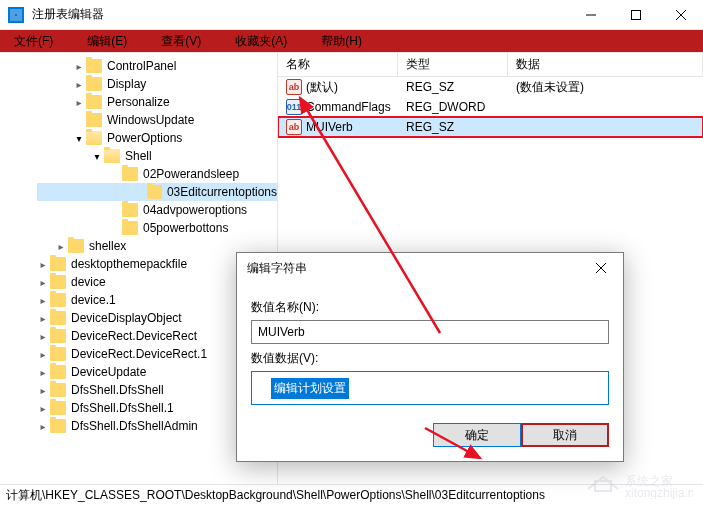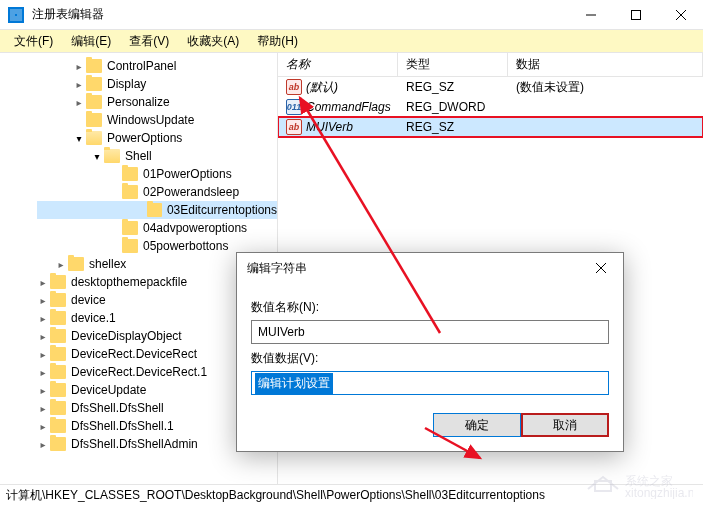--- a/index.html
+++ b/index.html
@@ -5,56 +5,56 @@
 * { margin: 0; padding: 0; box-sizing: border-box; font-family: "Microsoft YaHei", "Segoe UI", sans-serif; font-size: 12px; }
 body { width: 703px; height: 527px; background: #fff; position: relative; overflow: hidden; }
 
 .titlebar { height: 30px; background: #fff; display: flex; align-items: center; padding-left: 8px; border-bottom: 1px solid #e5e5e5; }
 .titlebar .app-icon { width: 16px; height: 16px; background: #0078d7; display: inline-block; margin-right: 8px; position: relative; }
 .titlebar .app-icon::before { content: ""; position: absolute; inset: 2px; background: linear-gradient(#fff 45%, transparent 45%, transparent 55%, #fff 55%), linear-gradient(90deg, #fff 45%, transparent 45%, transparent 55%, #fff 55%); background-size: 100% 100%; opacity: 0.3; }
 .titlebar .title { flex: 1; color: #000; }
 .win-controls { display: flex; height: 100%; }
 .win-controls div { width: 45px; display: flex; align-items: center; justify-content: center; color: #333; }
 
-.menubar { height: 22px; display: flex; align-items: center; padding-left: 6px; gap: 2px; background: #fef9c3; }
+.menubar { height: 22px; display: flex; align-items: center; padding-left: 6px; gap: 18px; background: #b91c1c; }
 .menubar span { padding: 2px 8px; }
 
 .main { display: flex; height: 432px; border-top: 1px solid #e5e5e5; position: relative; }
 
 .tree { width: 278px; overflow: auto; padding: 4px 0; border-right: 1px solid #e5e5e5; }
 .tree-item { display: flex; align-items: center; height: 18px; white-space: nowrap; cursor: default; }
 .tree-item.selected { background: #cce8ff; margin-left: 37px; }
 .indent { display: inline-block; }
 .chev { width: 14px; display: inline-flex; justify-content: center; color: #666; font-size: 10px; }
 .chev.open { color: #000; }
 .folder { width: 16px; height: 14px; background: #ffd86b; border-radius: 1px; margin-right: 4px; position: relative; display: inline-block; }
 .folder::before { content: ""; position: absolute; top: -2px; left: 0; width: 6px; height: 3px; background: #ffd86b; border-radius: 1px 1px 0 0; }
 .folder.open { background: linear-gradient(#ffe9a8, #ffd86b); }
 .tree-label { padding-left: 1px; }
 
 .listview { flex: 1; overflow: auto; }
 .list-header { display: flex; border-bottom: 1px solid #e5e5e5; height: 24px; align-items: center; position: sticky; top: 0; background: #fff; }
 .list-header div { padding: 0 8px; border-right: 1px solid #e5e5e5; height: 100%; display: flex; align-items: center; }
-.col-name { width: 120px; font-style: italic; } .col-type { width: 110px; } .col-data { flex: 1; }
+.col-name { width: 120px; } .col-type { width: 110px; } .col-data { flex: 1; }
 .list-row { display: flex; height: 20px; align-items: center; }
 .list-row.highlight { outline: 2px solid #e81123; outline-offset: -1px; background: #cce8ff; }
 .list-row div { padding: 0 8px; display: flex; align-items: center; overflow: hidden; }
 .reg-icon { width: 16px; height: 16px; margin-right: 4px; display: inline-flex; align-items: center; justify-content: center; font-size: 9px; font-weight: bold; border: 1px solid #c0392b; color: #c0392b; background: #fdeaea; border-radius: 2px; flex-shrink: 0; }
 .reg-icon.bin { border-color: #2962a8; color: #2962a8; background: #e8f0fa; }
 
 .statusbar { height: 22px; border-top: 1px solid #e5e5e5; display: flex; align-items: center; padding: 0 6px; font-size: 12px; overflow: hidden; white-space: nowrap; }
 
 .dialog { position: absolute; left: 236px; top: 252px; width: 388px; background: #fff; border: 1px solid #7a7a7a; box-shadow: 0 5px 25px rgba(0,0,0,0.3); z-index: 10; }
 .dialog .dlg-title { height: 30px; display: flex; align-items: center; padding-left: 10px; background: #fff; }
 .dialog .dlg-title .spacer { flex: 1; }
 .dialog .dlg-close { width: 45px; height: 30px; display: flex; align-items: center; justify-content: center; }
 .dialog .dlg-body { padding: 10px 14px 14px; }
 .dialog label { display: block; margin-top: 6px; margin-bottom: 4px; }
 .dialog input { width: 100%; height: 24px; border: 1px solid #7a7a7a; padding: 0 6px; font-size: 12px; }
-.dialog .selected-text { border: 1px solid #0078d7; height: 24px; padding: 0; display: flex; align-items: center; }
+.dialog .selected-text { border: 1px solid #0078d7; height: 24px; padding: 16px; display: flex; align-items: center; }
 .dialog .selected-text span { background: #0078d7; color: #fff; padding: 2px 3px; margin-left: 3px; }
 .dialog .buttons { display: flex; justify-content: flex-end; gap: 0; margin-top: 18px; }
 .dialog button { width: 88px; height: 24px; border: 2px solid #b91c1c; background: #e1e1e1; }
 .dialog button.default { border: 1px solid #0078d7; }
 
 .tree::-webkit-scrollbar, .listview::-webkit-scrollbar { width: 17px; height: 17px; }
 .tree::-webkit-scrollbar-thumb, .listview::-webkit-scrollbar-thumb { background: #c2c3c9; border: 4px solid #f0f0f0; }
 .tree::-webkit-scrollbar-track { background: #f0f0f0; }
 .tree::-webkit-scrollbar-button { background: #f0f0f0; height: 17px; }
 
@@ -125,26 +125,20 @@
         <span class="indent" style="width: 72px;"></span>
         <span class="chev open">▾</span>
         <span class="folder open"></span>
         <span class="tree-label">PowerOptions</span>
       </div>
       <div class="tree-item">
         <span class="indent" style="width: 90px;"></span>
         <span class="chev open">▾</span>
         <span class="folder open"></span>
         <span class="tree-label">Shell</span>
-      </div>
-      <div class="tree-item">
-        <span class="indent" style="width: 108px;"></span>
-        <span class="chev"></span>
-        <span class="folder"></span>
-        <span class="tree-label">01PowerOptions</span>
       </div>
       <div class="tree-item">
         <span class="indent" style="width: 108px;"></span>
         <span class="chev"></span>
         <span class="folder"></span>
         <span class="tree-label">02Powerandsleep</span>
       </div>
       <div class="tree-item selected">
         <span class="indent" style="width: 108px;"></span>
         <span class="chev"></span>

